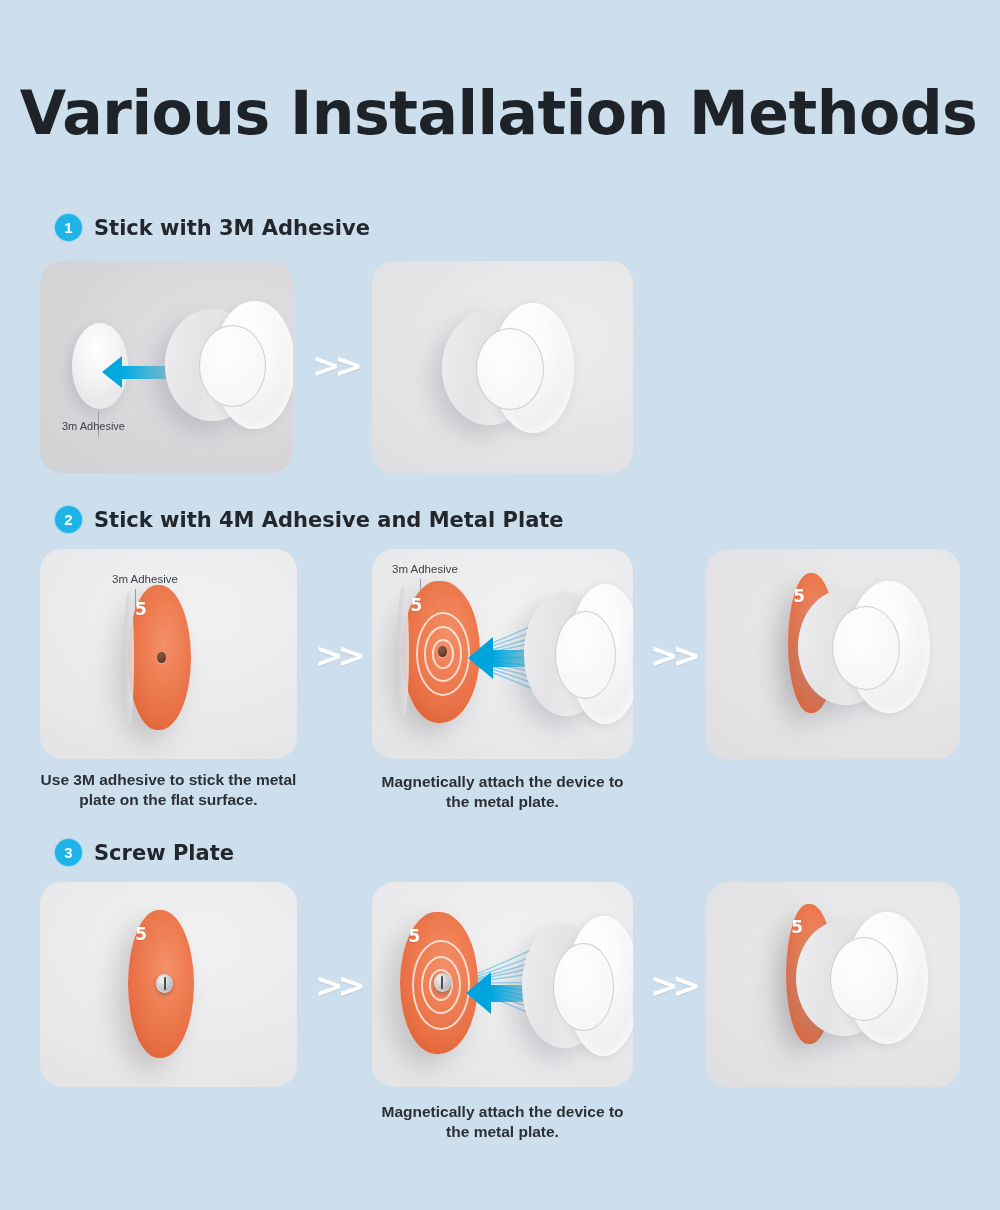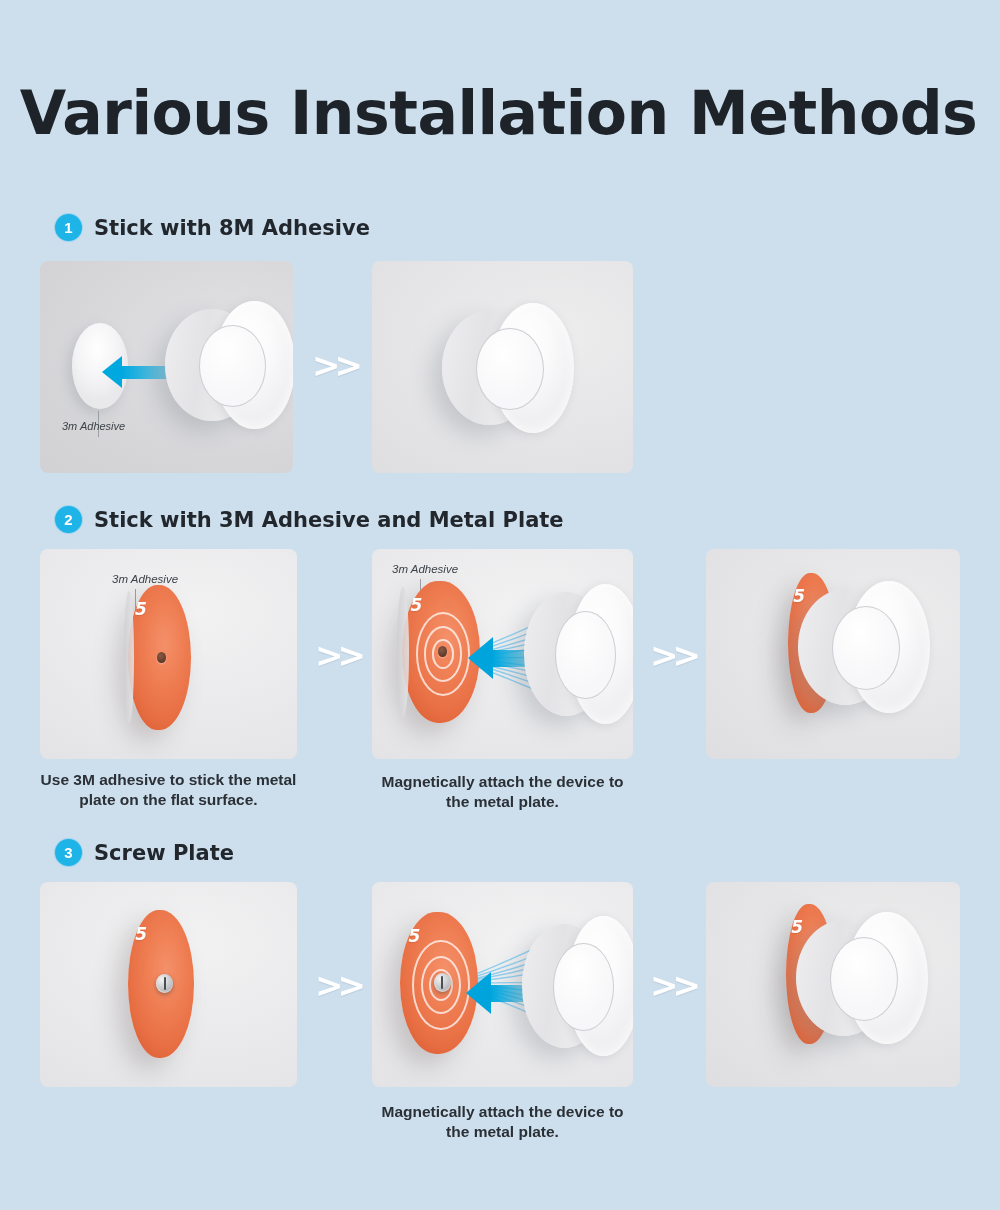--- a/index.html
+++ b/index.html
@@ -34,21 +34,21 @@
     flex:0 0 auto;
     box-shadow:0 0 0 1px rgba(30,180,232,.25);
   }
   .step-title{
     font-size:21px;font-weight:bold;color:#22272d;
     font-family:"DejaVu Sans", sans-serif;
     white-space:nowrap;
   }
 
   
-  .panel{position:absolute;border-radius:8px;overflow:hidden;font-style:italic;}
+  .panel{position:absolute;border-radius:22px;overflow:hidden;}
   .chev{
     position:absolute;
     color:#ffffff;
     font-size:34px;font-weight:bold;
     line-height:1;
     letter-spacing:-6px;
     font-family:"DejaVu Sans", sans-serif;
     text-shadow:0 1px 1px rgba(150,170,190,.35);
     user-select:none;
   }
@@ -177,21 +177,21 @@
 </style>
 </head>
 <body>
 
 <div class="page">
 
   <div class="title">Various Installation Methods</div>
 
   <div class="step-head" style="left:55px;top:214px;">
     <div class="badge">1</div>
-    <div class="step-title">Stick with 8M Adhesive</div>
+    <div class="step-title">Stick with 3M Adhesive</div>
   </div>
 
   <div class="panel" style="left:40px;top:261px;width:253px;height:212px;">
     <div class="wall dark"></div>
     <div class="adhesive" style="left:32px;top:62px;width:56px;height:86px;"></div>
     <div class="lead-line" style="left:58px;top:150px;height:26px;"></div>
     <div class="lead-label" style="left:22px;top:159px;">3m Adhesive</div>
     <div class="arrow" style="left:62px;top:95px;">
       <div class="head"></div>
       <div class="tail" style="width:72px;"></div>
@@ -209,21 +209,21 @@
     <div class="wall light"></div>
     <div class="device" style="left:70px;top:42px;width:132px;height:130px;">
       <div class="body"></div>
       <div class="face"></div>
       <div class="ring"></div>
     </div>
   </div>
 
   <div class="step-head" style="left:55px;top:506px;">
     <div class="badge">2</div>
-    <div class="step-title">Stick with 3M Adhesive and Metal Plate</div>
+    <div class="step-title">Stick with 4M Adhesive and Metal Plate</div>
   </div>
 
   <div class="panel" style="left:40px;top:549px;width:257px;height:210px;">
     <div class="wall soft"></div>
     <div class="lead-label mid" style="left:72px;top:24px;">3m Adhesive</div>
     <div class="lead-line" style="left:95px;top:40px;height:30px;"></div>
     <div class="plate" style="left:88px;top:36px;width:63px;height:145px;">
       <div class="edge"></div>
       <div class="logo">5</div>
       <div class="dimple"></div>

